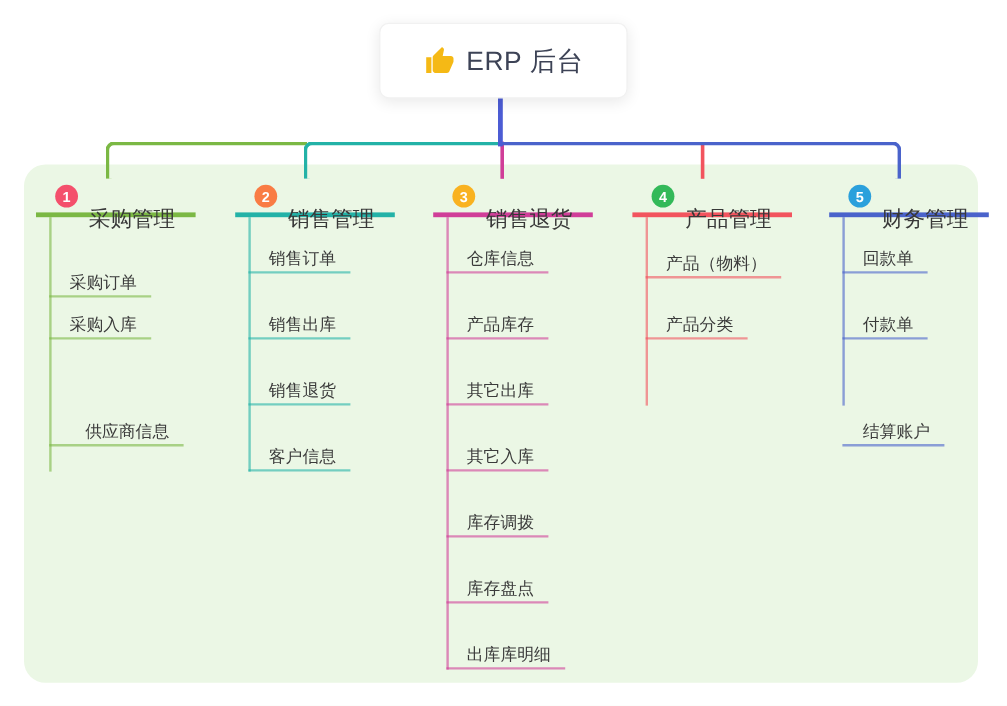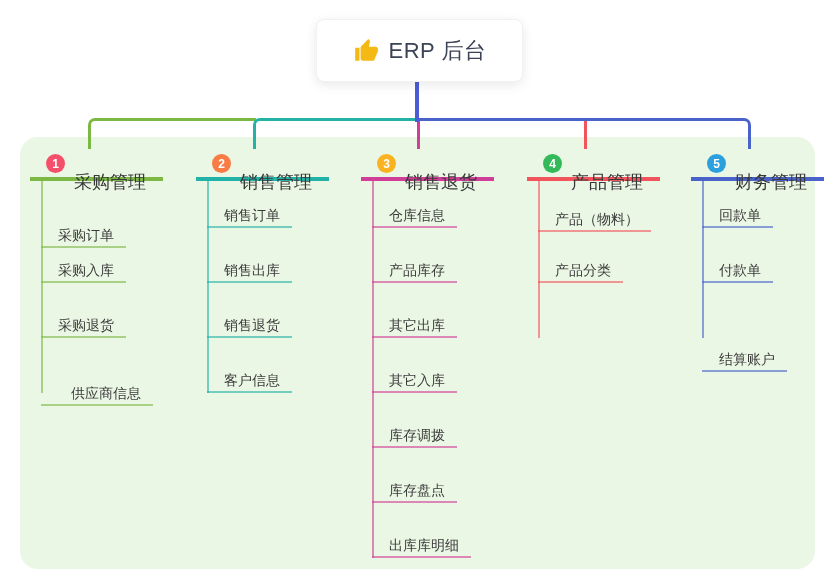--- a/index.html
+++ b/index.html
@@ -77,22 +77,21 @@
   </div>
 
 <div class="branch" style="left: 30px;">
     <div class="branch-head" style="border-bottom-color: rgb(123, 184, 68);">
       <span class="badge" style="background: rgb(244, 80, 108);">1</span>
       <span class="branch-title">采购管理</span>
     </div>
     <div class="trunk" style="background: rgba(123, 184, 68, 0.6); height: 212px;"></div>
   <div class="child" style="top: 204px; border-bottom-color: rgba(123, 184, 68, 0.6); margin-top: 20px;">采购订单</div>
       <div class="child" style="top: 259px; border-bottom-color: rgba(123, 184, 68, 0.6);">采购入库</div>
-      <div class="child" style="top: 314px; border-bottom-color: rgba(123, 184, 68, 0.6);">采购退货</div>
-      <div class="child" style="top: 382px; border-bottom-color: rgba(123, 184, 68, 0.6); padding-left: 30px;">供应商信息</div>
+      <div class="child" style="top: 348px; border-bottom-color: rgba(123, 184, 68, 0.6); padding-left: 30px;">供应商信息</div>
     </div>
     <div class="branch" style="left: 196px;">
     <div class="branch-head" style="border-bottom-color: rgb(35, 178, 167);">
       <span class="badge" style="background: rgb(249, 124, 68);">2</span>
       <span class="branch-title">销售管理</span>
     </div>
     <div class="trunk" style="background: rgba(35, 178, 167, 0.6); height: 212px;"></div>
   <div class="child" style="top: 204px; border-bottom-color: rgba(35, 178, 167, 0.6);">销售订单</div>
       <div class="child" style="top: 259px; border-bottom-color: rgba(35, 178, 167, 0.6);">销售出库</div>
       <div class="child" style="top: 314px; border-bottom-color: rgba(35, 178, 167, 0.6);">销售退货</div>

